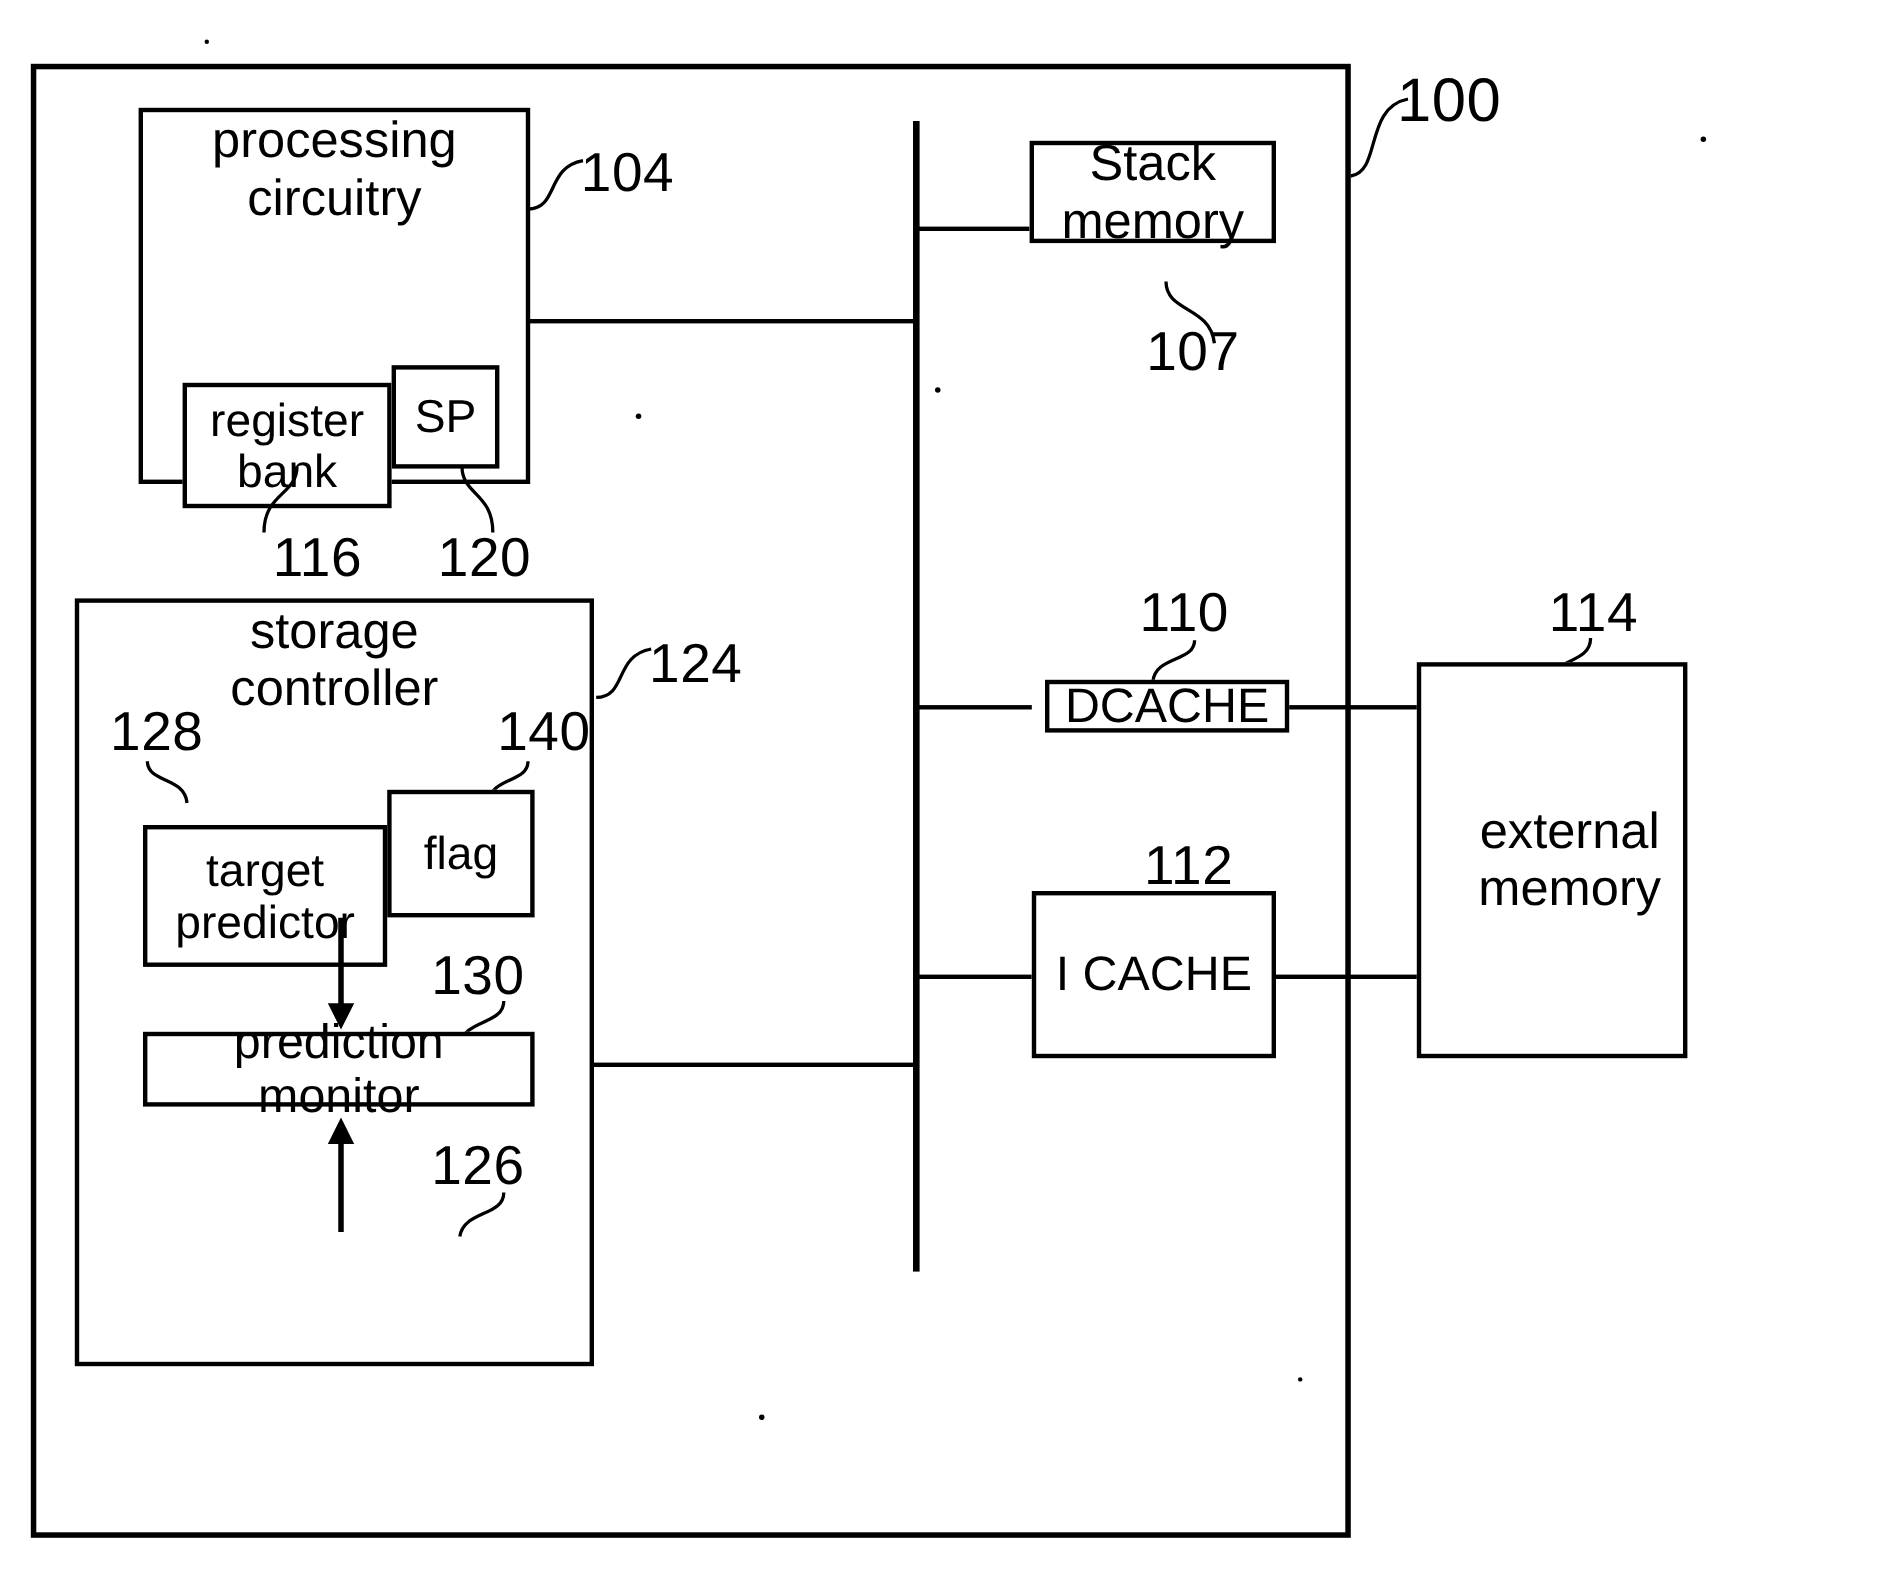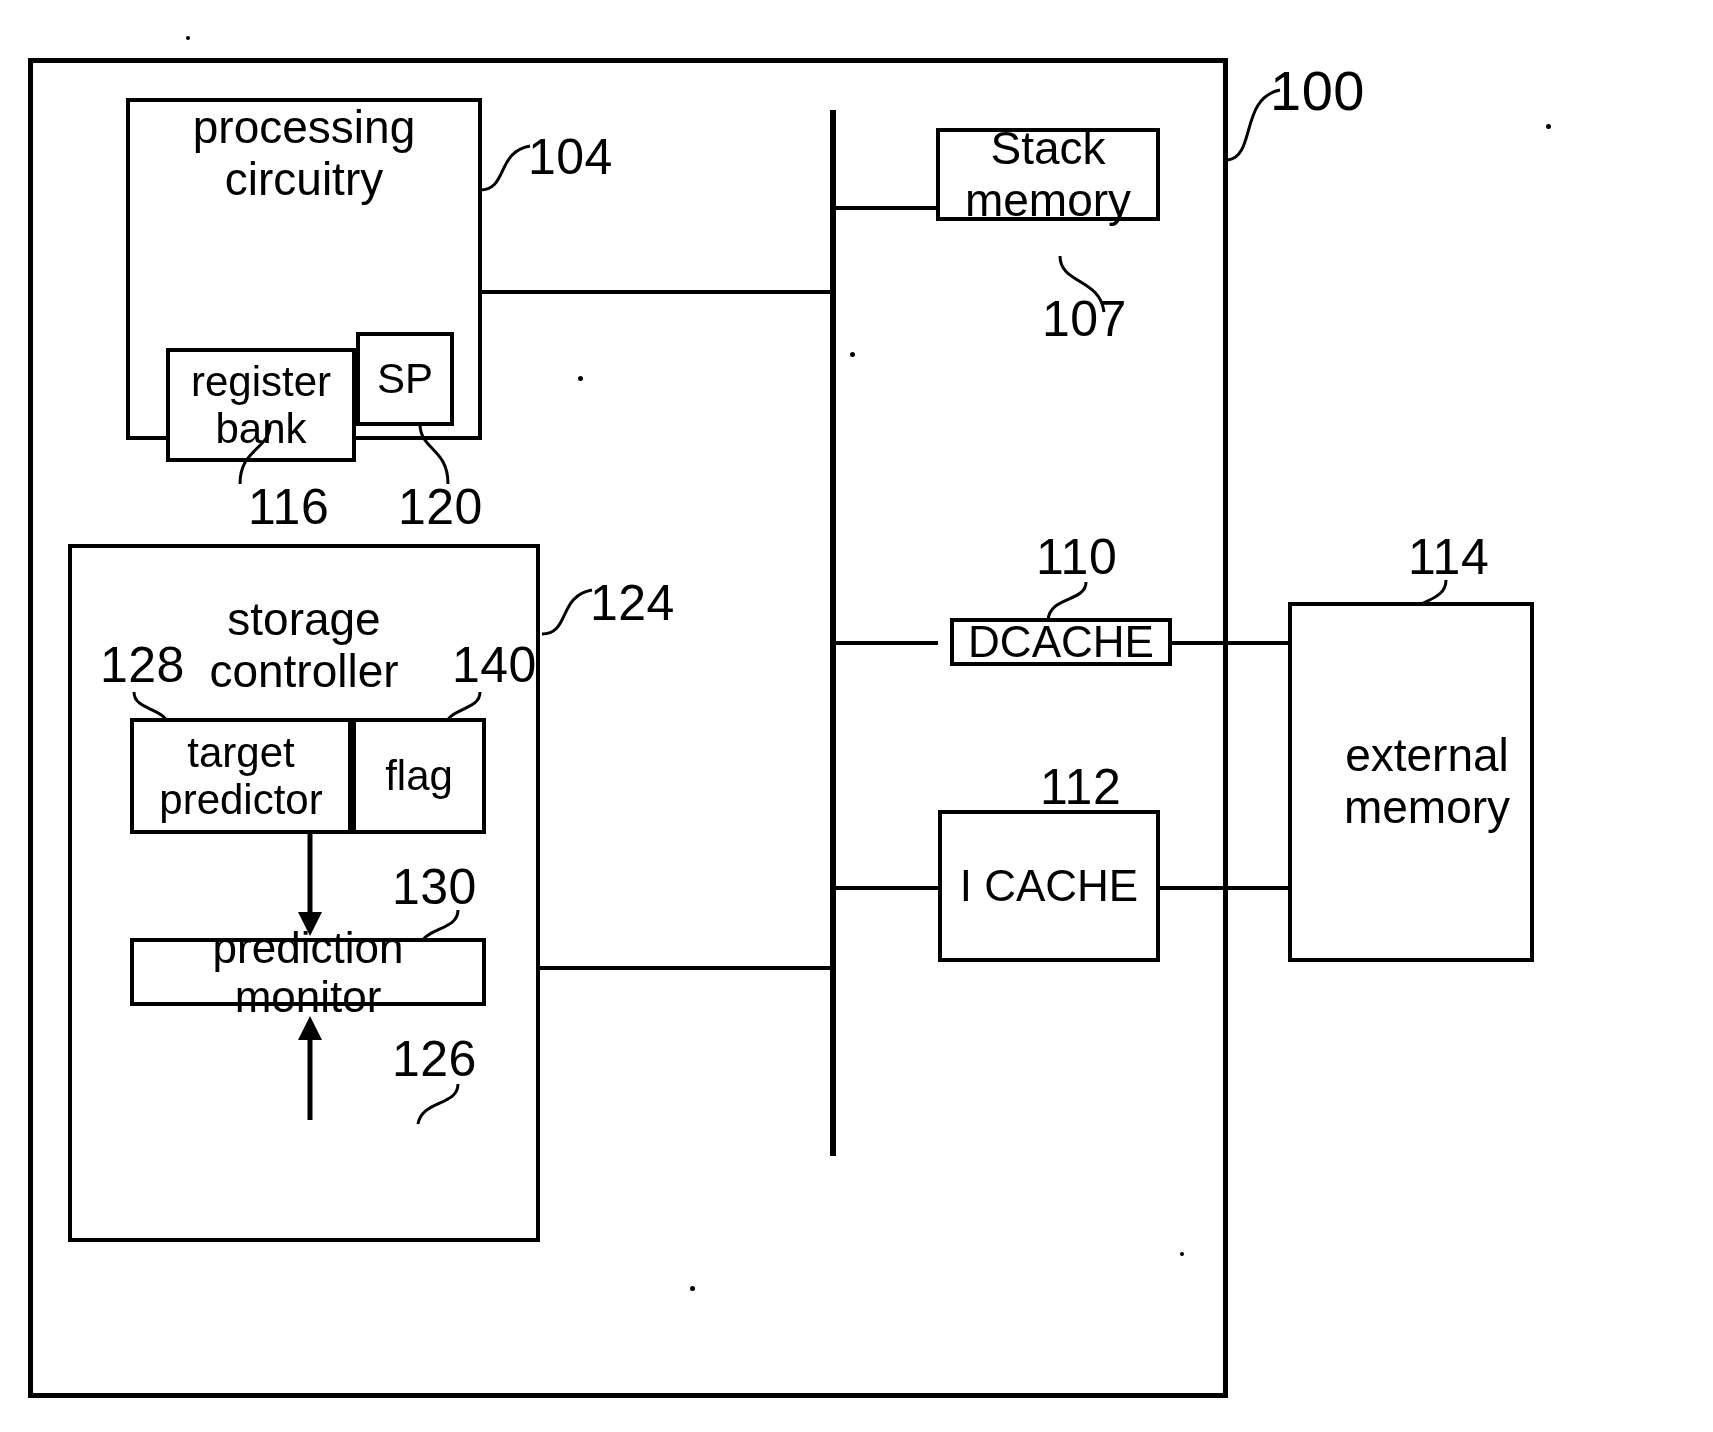--- a/index.html
+++ b/index.html
@@ -141,40 +141,40 @@
 
   <div class="ref" style="left:1408px; top:528px;">114</div>
   <svg class="leader" style="left:1396px; top:578px; width:66px; height:46px;" viewBox="0 0 66 46">
     <path d="M50 2 C50 26, 14 20, 10 44" stroke="#000" stroke-width="3" fill="none"></path>
   </svg>
   <div class="box" style="left:1288px; top:602px; width:246px; height:360px; font-size:46px;padding-left:32px;">
     <span class="box-label">external
 memory</span>
   </div>
 
-  <div class="box" style="left:68px; top:544px; width:472px; height:698px; align-items:flex-start; justify-content:center; padding-top:46px; font-size:46px;">
+  <div class="box" style="left:68px; top:544px; width:472px; height:698px; align-items:flex-start; justify-content:center; font-size:46px;">
     <span class="box-label">storage
 controller</span>
   </div>
   <svg class="leader" style="left:540px; top:578px; width:58px; height:62px;" viewBox="0 0 58 62">
     <path d="M2 56 C30 56, 18 18, 52 12" stroke="#000" stroke-width="3" fill="none"></path>
   </svg>
   <div class="ref" style="left:590px; top:574px;">124</div>
 
   <div class="ref" style="left:100px; top:636px;">128</div>
   <svg class="leader" style="left:130px; top:690px; width:58px; height:42px;" viewBox="0 0 58 42">
     <path d="M4 2 C4 22, 38 16, 40 40" stroke="#000" stroke-width="3" fill="none"></path>
   </svg>
 
   <div class="ref" style="left:452px; top:636px;">140</div>
   <svg class="leader" style="left:430px; top:690px; width:58px; height:42px;" viewBox="0 0 58 42">
     <path d="M50 2 C50 22, 16 16, 14 40" stroke="#000" stroke-width="3" fill="none"></path>
   </svg>
 
-  <div class="box" style="left:130px; top:718px; width:222px; height:116px; font-size:42px;">
+  <div class="box" style="left:130px; top:750px; width:222px; height:129px; font-size:42px;">
     <span class="box-label">target
 predictor</span>
   </div>
   <div class="box" style="left:352px; top:718px; width:134px; height:116px; font-size:42px;">
     <span class="box-label">flag</span>
   </div>
 
   <svg class="arrow" style="left:290px; top:834px; width:40px; height:104px;" viewBox="0 0 40 104">
     <line x1="20" y1="0" x2="20" y2="88" stroke="#000" stroke-width="5"></line>
     <polygon points="20,102 8,78 32,78" fill="#000"></polygon>

